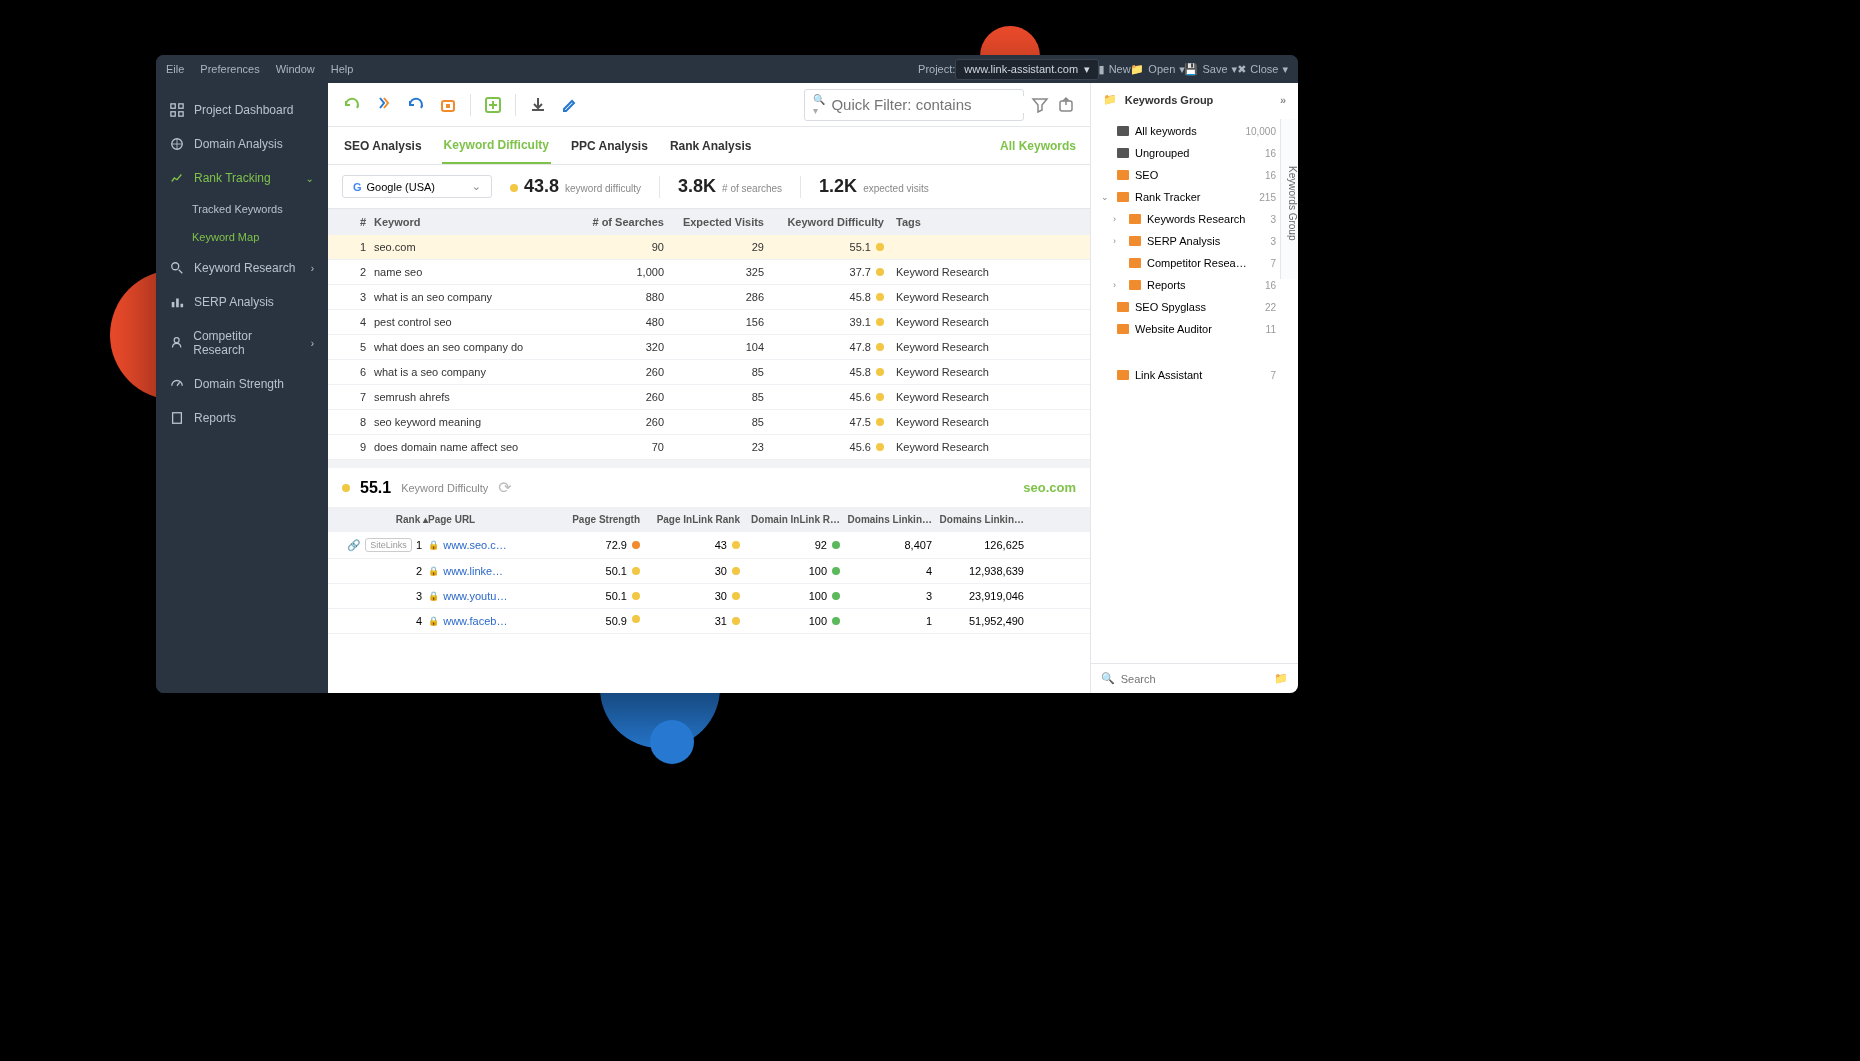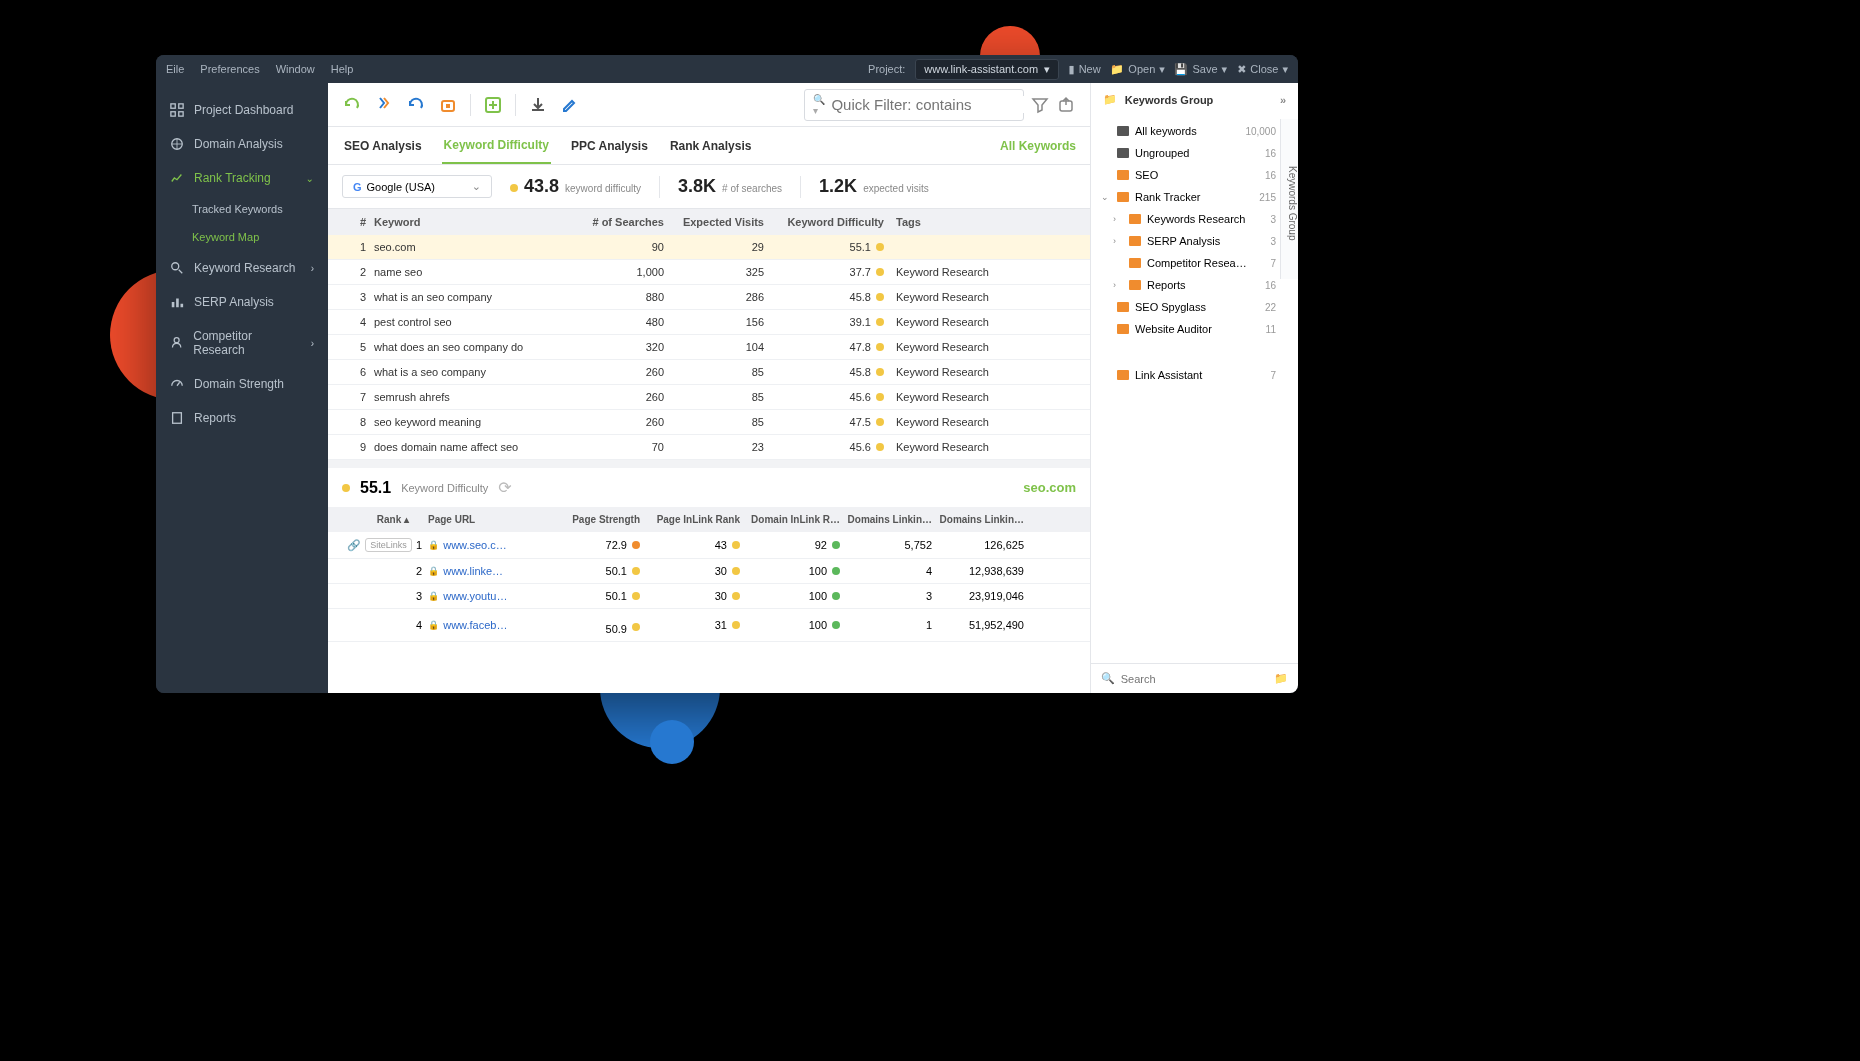--- a/index.html
+++ b/index.html
@@ -6,21 +6,21 @@
 body { font-family: -apple-system, BlinkMacSystemFont, "Segoe UI", Arial, sans-serif; background: #000; width: 1860px; height: 1061px; position: relative; }
 .app-window { position: absolute; top: 55px; left: 156px; width: 1142px; height: 638px; background: #2a3440; border-radius: 8px; overflow: hidden; display: flex; flex-direction: column; box-shadow: 0 20px 60px rgba(0,0,0,0.5); }
 .deco-orange-1 { position: absolute; top: 26px; left: 980px; width: 60px; height: 40px; background: #ee4b2b; border-radius: 30px 30px 0 0; z-index: 0; }
 .deco-orange-2 { position: absolute; top: 270px; left: 110px; width: 70px; height: 130px; background: #ee4b2b; border-radius: 65px 0 0 65px; z-index: 0; }
 .deco-blue-1 { position: absolute; top: 688px; left: 600px; width: 120px; height: 60px; background: #2678d0; border-radius: 0 0 60px 60px; z-index: 0; }
 .deco-blue-2 { position: absolute; top: 720px; left: 650px; width: 44px; height: 44px; background: #2678d0; border-radius: 50%; z-index: 5; }
 
 .menubar { height: 28px; background: #2a3440; display: flex; align-items: center; padding: 0 10px; color: #aab4bf; font-size: 11px; justify-content: space-between; }
 .menu-left { display: flex; gap: 16px; }
 .menu-left span { cursor: pointer; }
-.menu-right { display: flex; align-items: center; gap: 10px; }
+.menu-right { display: flex; align-items: center; }
 .project-select { background: #1e252e; border: 1px solid #3a4450; color: #d0d7df; font-size: 11px; padding: 3px 8px; border-radius: 3px; display: flex; align-items: center; gap: 6px; }
 .topbtn { color: #aab4bf; font-size: 11px; display: flex; align-items: center; gap: 4px; cursor: pointer; }
 
 .body-row { flex: 1; display: flex; overflow: hidden; }
 .sidebar { width: 172px; background: #2a3440; color: #b8c2cc; font-size: 12px; padding-top: 10px; }
 .side-item { display: flex; align-items: center; gap: 10px; padding: 10px 14px; cursor: pointer; }
 .side-item.active { color: #7fc24a; }
 .side-item .caret { margin-left: auto; font-size: 10px; }
 .side-sub { padding: 8px 14px 8px 36px; font-size: 11px; cursor: pointer; }
 .side-sub.active { color: #7fc24a; }
@@ -395,36 +395,36 @@
 
       <div class="detail">
         <div class="detail-head">
           <span class="dot yellow"></span>
           <span class="kd-big">55.1</span>
           <span class="kd-lbl">Keyword Difficulty</span>
           <span style="color:#bbb;">⟳</span>
           <span class="domain">seo.com</span>
         </div>
         <div class="dtab-head">
-          <span style="text-align:right;padding-right:19px;"><span>Rank</span> ▴</span>
+          <span style="text-align:right;padding-right:0;"><span>Rank</span> ▴</span>
           <span>Page URL</span>
           <span style="text-align:right;">Page Strength</span>
           <span style="text-align:right;">Page InLink Rank</span>
           <span style="text-align:right;">Domain InLink R…</span>
           <span style="text-align:right;">Domains Linkin…</span>
           <span style="text-align:right;">Domains Linkin…</span>
         </div>
         <div id="detail-rows">
             <div class="dtab-row">
               <span class="r" style="padding-right:6px;display:flex;justify-content:flex-end;align-items:center;gap:4px;"><span style="color:#bbb;">🔗</span><span class="sitelinks-chip">SiteLinks</span> 1</span>
               <span class="url"><span class="lock">🔒</span>www.seo.c…</span>
               <span class="r" style="display:flex;justify-content:flex-end;align-items:center;gap:5px;">72.9 <span class="dot orange"></span></span>
               <span class="r" style="display:flex;justify-content:flex-end;align-items:center;gap:5px;">43 <span class="dot yellow"></span></span>
               <span class="r" style="display:flex;justify-content:flex-end;align-items:center;gap:5px;">92 <span class="dot green"></span></span>
-              <span class="r">5,752</span>
+              <span class="r">8,407</span>
               <span class="r">126,625</span>
             </div>
             <div class="dtab-row">
               <span class="r" style="padding-right:6px;display:flex;justify-content:flex-end;align-items:center;gap:4px;">2</span>
               <span class="url"><span class="lock">🔒</span>www.linke…</span>
               <span class="r" style="display:flex;justify-content:flex-end;align-items:center;gap:5px;">50.1 <span class="dot yellow"></span></span>
               <span class="r" style="display:flex;justify-content:flex-end;align-items:center;gap:5px;">30 <span class="dot yellow"></span></span>
               <span class="r" style="display:flex;justify-content:flex-end;align-items:center;gap:5px;">100 <span class="dot green"></span></span>
               <span class="r">4</span>
               <span class="r">12,938,639</span>
@@ -434,21 +434,21 @@
               <span class="url"><span class="lock">🔒</span>www.youtu…</span>
               <span class="r" style="display:flex;justify-content:flex-end;align-items:center;gap:5px;">50.1 <span class="dot yellow"></span></span>
               <span class="r" style="display:flex;justify-content:flex-end;align-items:center;gap:5px;">30 <span class="dot yellow"></span></span>
               <span class="r" style="display:flex;justify-content:flex-end;align-items:center;gap:5px;">100 <span class="dot green"></span></span>
               <span class="r">3</span>
               <span class="r">23,919,046</span>
             </div>
             <div class="dtab-row">
               <span class="r" style="padding-right:6px;display:flex;justify-content:flex-end;align-items:center;gap:4px;">4</span>
               <span class="url"><span class="lock">🔒</span>www.faceb…</span>
-              <span class="r" style="display:flex;justify-content:flex-end;align-items:flex-start;gap:5px;margin-top:8px;">50.9 <span class="dot yellow"></span></span>
+              <span class="r" style="display:flex;justify-content:flex-end;align-items:flex-start;gap:5px;">50.9 <span class="dot yellow"></span></span>
               <span class="r" style="display:flex;justify-content:flex-end;align-items:center;gap:5px;">31 <span class="dot yellow"></span></span>
               <span class="r" style="display:flex;justify-content:flex-end;align-items:center;gap:5px;">100 <span class="dot green"></span></span>
               <span class="r">1</span>
               <span class="r">51,952,490</span>
             </div>
           </div>
       </div>
     </div>
 
     <div class="right-panel">

